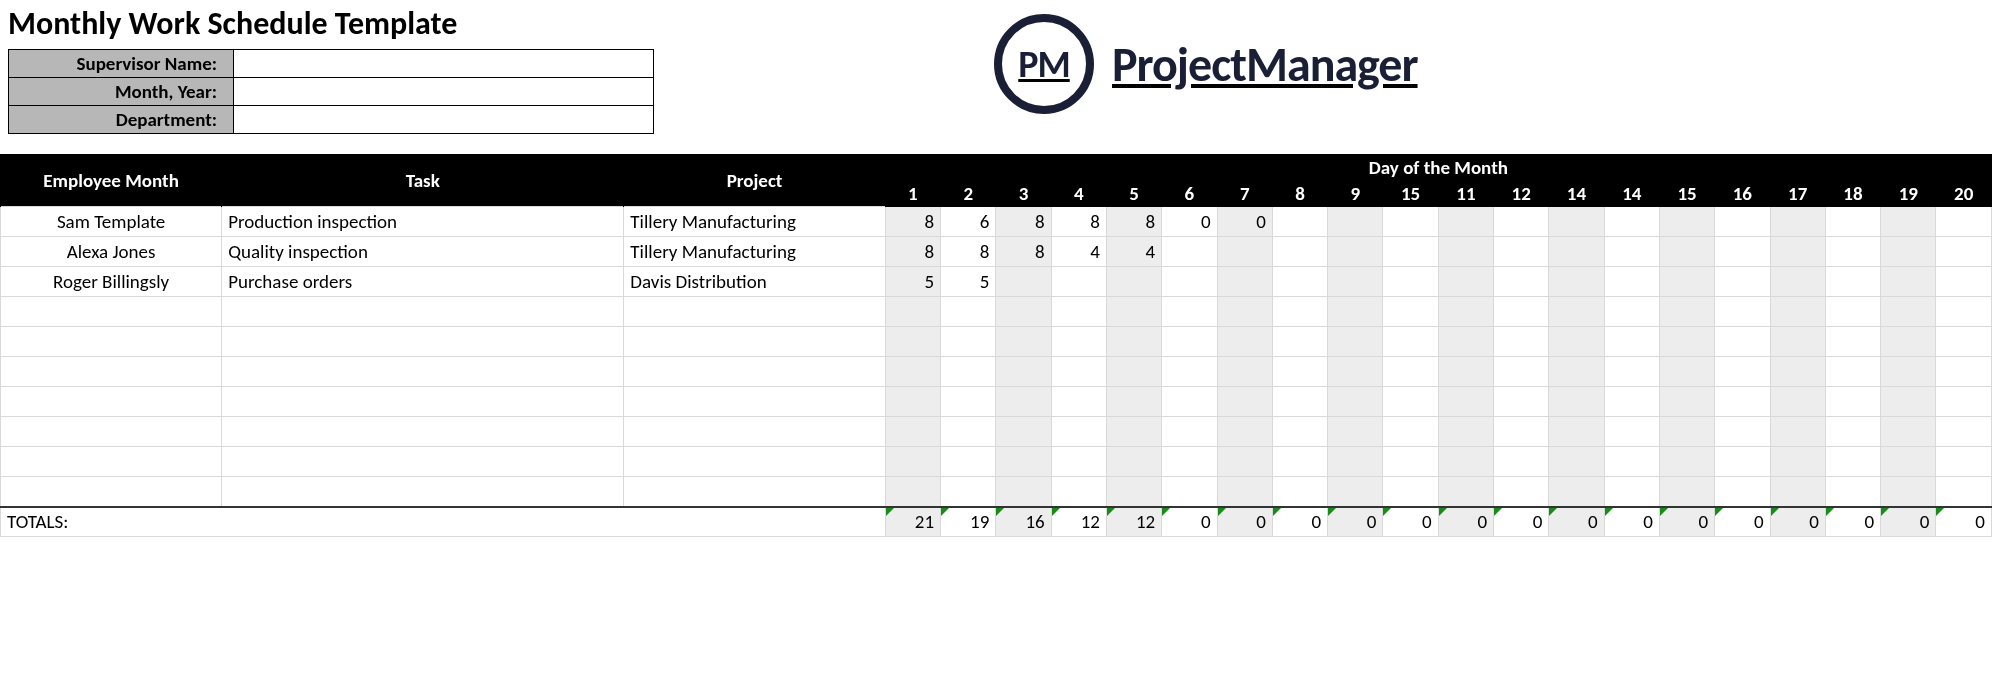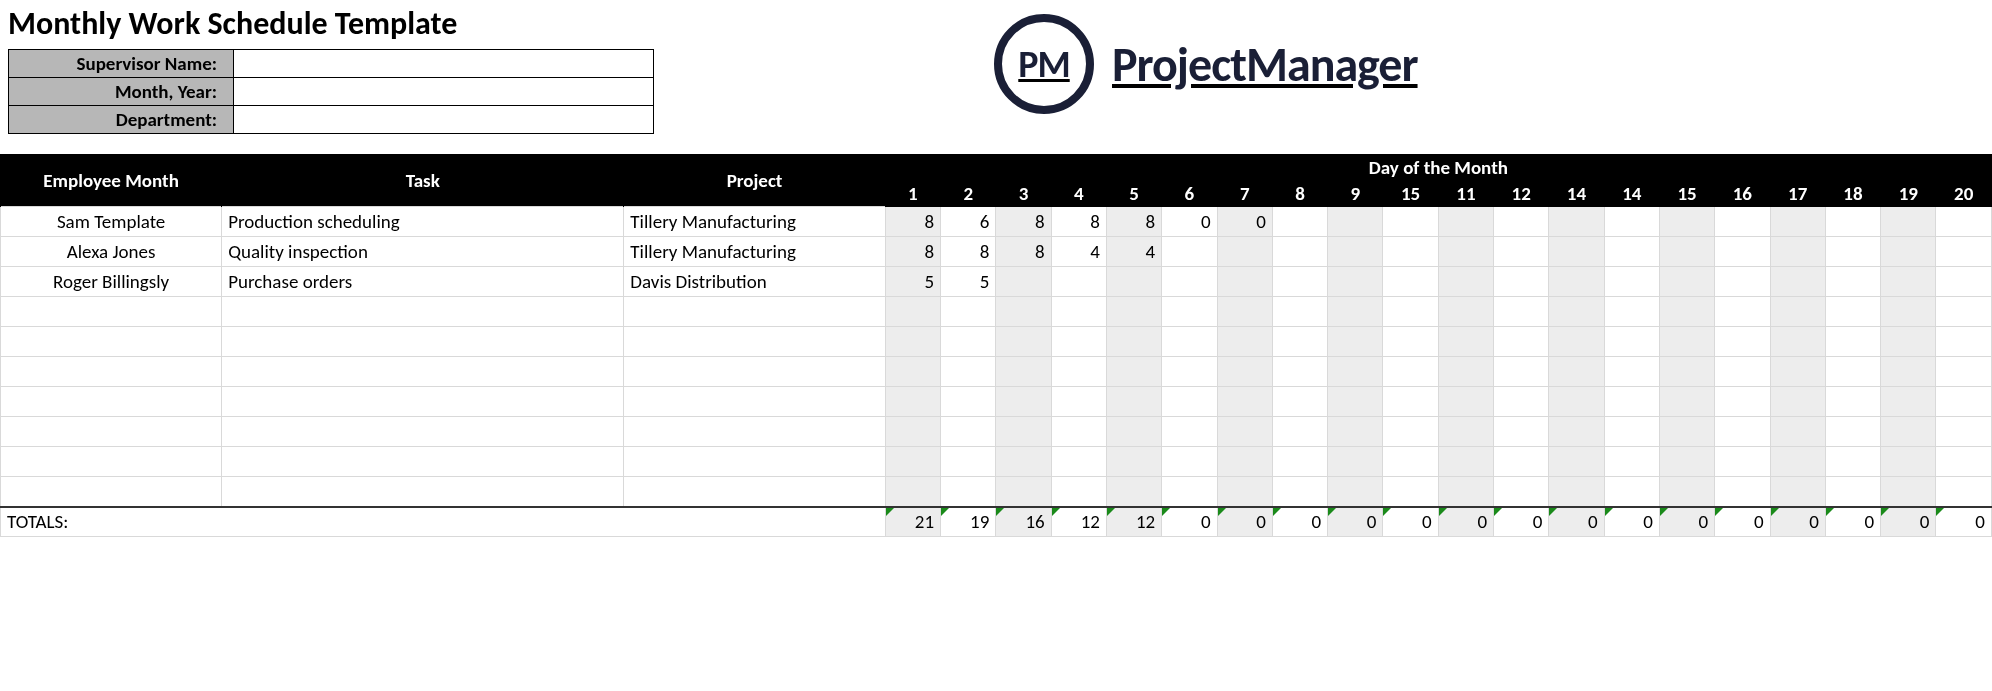--- a/index.html
+++ b/index.html
@@ -221,21 +221,21 @@
         <th>16</th>
         <th>17</th>
         <th>18</th>
         <th>19</th>
         <th>20</th>
       </tr>
   </thead>
   <tbody id="schedule-body">
       <tr>
         <td class="emp-cell">Sam Template</td>
-        <td class="task-cell">Production scheduling</td>
+        <td class="task-cell">Production inspection</td>
         <td class="proj-cell">Tillery Manufacturing</td>
         <td class="day-cell shaded">8</td>
         <td class="day-cell">6</td>
         <td class="day-cell shaded">8</td>
         <td class="day-cell">8</td>
         <td class="day-cell shaded">8</td>
         <td class="day-cell">0</td>
         <td class="day-cell shaded">0</td>
         <td class="day-cell"></td>
         <td class="day-cell shaded"></td>

